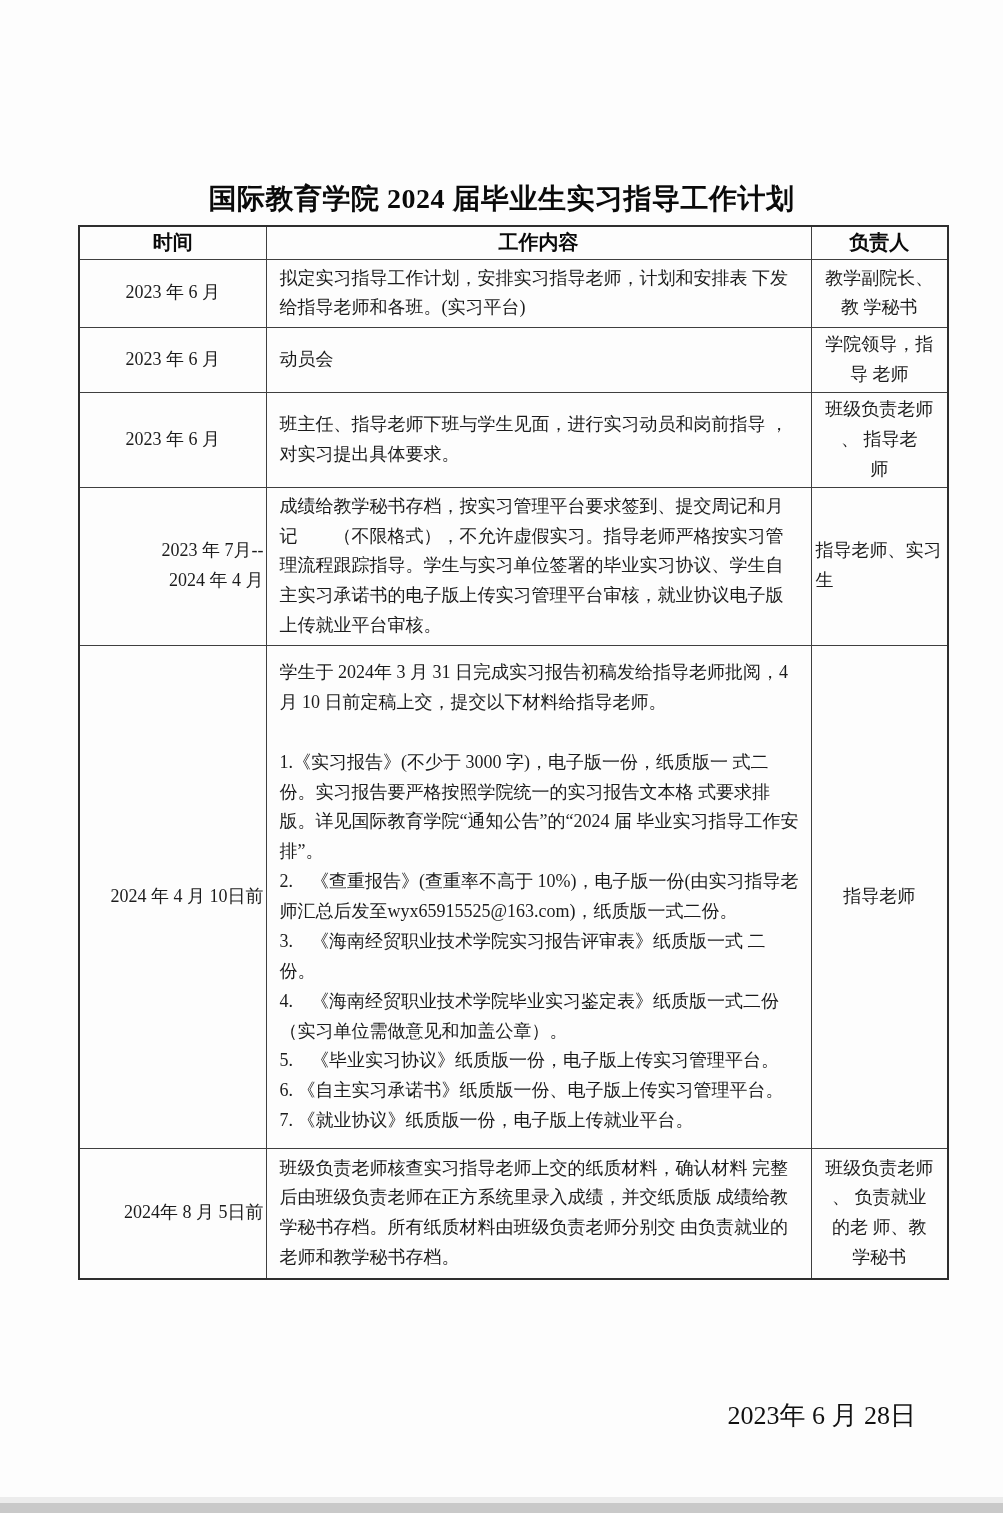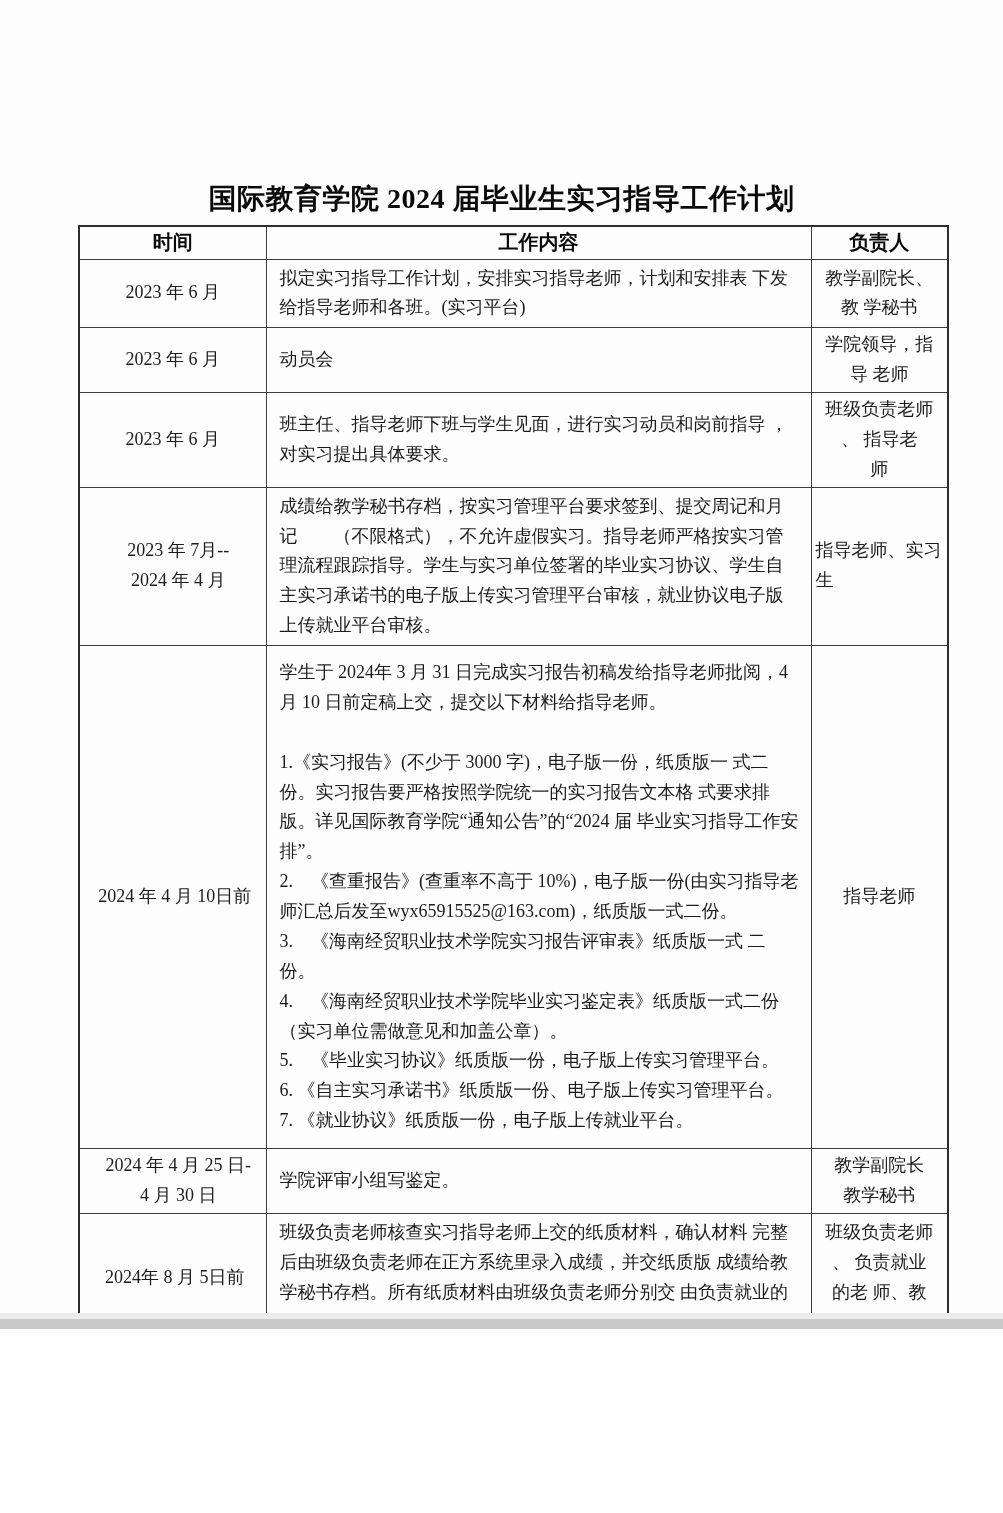--- a/index.html
+++ b/index.html
@@ -5,21 +5,21 @@
   html, body {
     margin: 0;
     padding: 0;
     background: #ffffff;
     font-family: "Liberation Serif", "DejaVu Serif", serif;
     color: #1b1b1b;
   }
   .page {
     position: relative;
     width: 1003px;
-    height: 1329px;
+    height: 1513px;
     background: #fdfdfd;
     overflow: hidden;
   }
   .doc-title {
     position: absolute;
     top: 180px;
     left: 0;
     width: 100%;
     text-align: center;
     font-size: 28px;
@@ -55,21 +55,21 @@
   .plan-table td {
     font-size: 18px;
     line-height: 1.66;
     white-space: pre-line;
   }
   .time-cell {
     text-align: center;
     padding: 2px 20px;
   }
   .time-left {
-    text-align: center;
+    text-align: right;
     padding-left: 6px;
     padding-right: 2px;
     margin-top: 17px;
   }
   .time-indent { padding-left: 13px; }
   .time-spread { line-height: 2.15; }
   .content-cell {
     text-align: left;
     padding: 4px 10px 4px 13px;
   }
@@ -177,38 +177,30 @@
 2.　《查重报告》(查重率不高于 10%)，电子版一份(由实习指导老师汇总后发至wyx65915525@163.com)，纸质版一式二份。
 3.　《海南经贸职业技术学院实习报告评审表》纸质版一式 二份。
 4.　《海南经贸职业技术学院毕业实习鉴定表》纸质版一式二份（实习单位需做意见和加盖公章）。
 5.　《毕业实习协议》纸质版一份，电子版上传实习管理平台。
 6. 《自主实习承诺书》纸质版一份、电子版上传实习管理平台。
 7. 《就业协议》纸质版一份，电子版上传就业平台。</td>
         <td class="person-cell">指导老师</td>
       </tr>
 
 
-      <tr style="height:63px">
-        <td class="time-cell time-left time-indent">2024 年 4 月 25 日-
-4 月 30 日</td>
-        <td class="content-cell">学院评审小组写鉴定。</td>
-        <td class="person-cell person-spread">教学副院长
-教学秘书</td>
-      </tr>
 
       <tr style="height:130px">
         <td class="time-cell time-left">2024年 8 月 5日前</td>
         <td class="content-cell">班级负责老师核查实习指导老师上交的纸质材料，确认材料 完整后由班级负责老师在正方系统里录入成绩，并交纸质版 成绩给教学秘书存档。所有纸质材料由班级负责老师分别交 由负责就业的老师和教学秘书存档。</td>
         <td class="person-cell person-spread">班级负责老师
 、 负责就业
 的老 师、教
 学秘书</td>
       </tr>
     </tbody>
   </table>
 
-  <div class="footer-org">国际教育学院</div>
   <div class="footer-date">2023年  6 月  28日</div>
 
   <div class="bottom-strip"></div>
   <div class="bottom-bar"></div>
 
 </div>
 
 </body></html>

